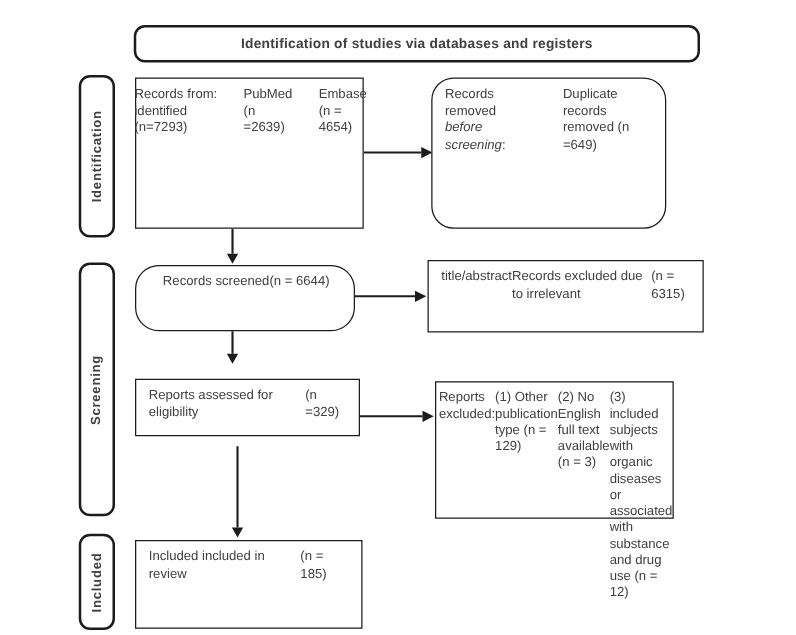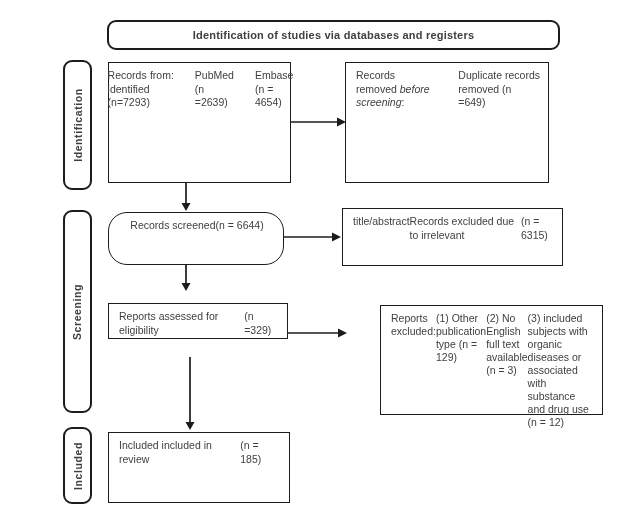--- a/index.html
+++ b/index.html
@@ -64,25 +64,25 @@
     box-sizing: border-box;
     display: flex;
     justify-content: center;
     padding: 6px 8px 6px 10px;
     font-size: 10.5px;
     line-height: 13.5px;
   }
   .flow-box .indent { padding-left: 21px; }
 
   .box-identified       { left: 108px; top: 62px;  width: 183px; height: 121px; }
-  .box-removed          { left: 345px; top: 62px;  width: 204px; height: 121px; }
+  .box-removed          { left: 345px; top: 62px;  width: 188px; height: 121px; border-radius: 18px; }
   .box-screened         { left: 108px; top: 212px; width: 176px; height: 53px; border-radius: 19px; }
   .box-title-excluded   { left: 342px; top: 208px; width: 221px; height: 58px; }
-  .box-assessed         { left: 108px; top: 303px; width: 180px; height: 36px; }
-  .box-reports-excluded { left: 348px; top: 305px; width: 223px; height: 110px; line-height: 13px; margin-left: 32px; }
+  .box-assessed         { left: 108px; top: 303px; width: 180px; height: 46px; }
+  .box-reports-excluded { left: 348px; top: 305px; width: 191px; height: 110px; line-height: 13px; }
   .box-included         { left: 108px; top: 432px; width: 182px; height: 71px; }
 
   .italic { font-style: italic; }
 </style>
 </head>
 <body>
 
 <div class="canvas">
 
   <svg class="arrows" viewBox="0 0 637 508" xmlns="http://www.w3.org/2000/svg">

